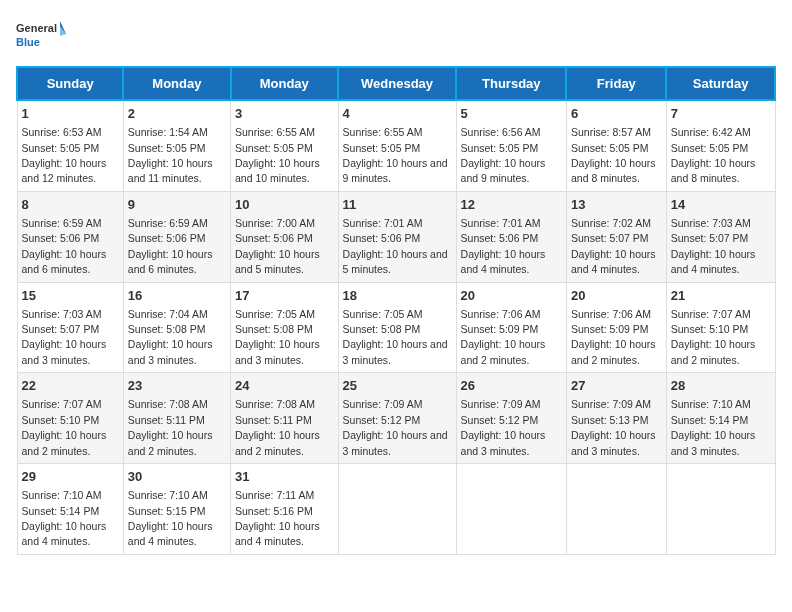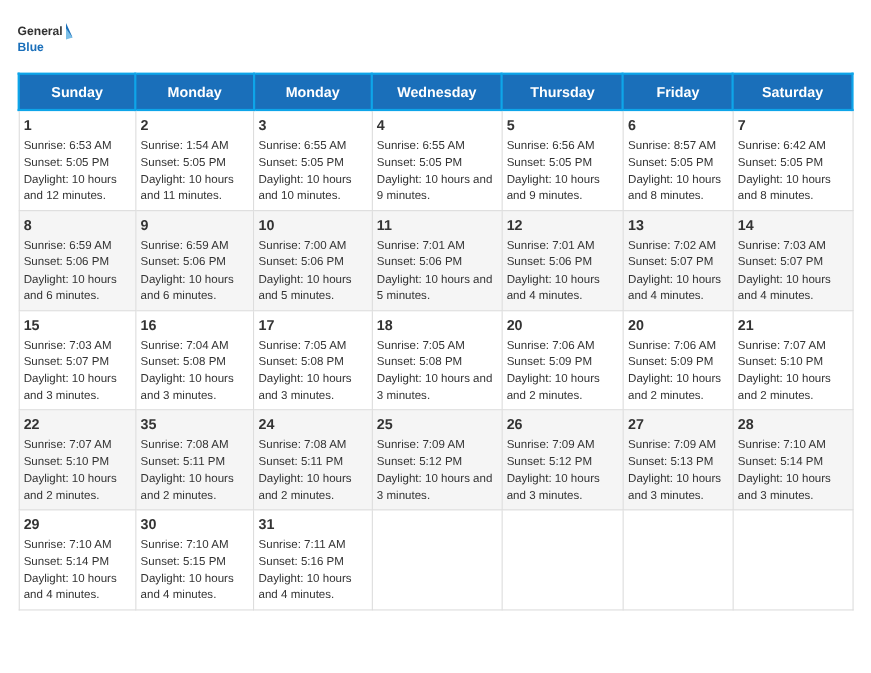--- a/index.html
+++ b/index.html
@@ -128,21 +128,21 @@
         <td><span class="day-num">15</span><span class="day-info">Sunrise: 7:03 AM</span><br><span class="day-info">Sunset: 5:07 PM</span><br><span class="day-info">Daylight: 10 hours and 3 minutes.</span></td>
         <td><span class="day-num">16</span><span class="day-info">Sunrise: 7:04 AM</span><br><span class="day-info">Sunset: 5:08 PM</span><br><span class="day-info">Daylight: 10 hours and 3 minutes.</span></td>
         <td><span class="day-num">17</span><span class="day-info">Sunrise: 7:05 AM</span><br><span class="day-info">Sunset: 5:08 PM</span><br><span class="day-info">Daylight: 10 hours and 3 minutes.</span></td>
         <td><span class="day-num">18</span><span class="day-info">Sunrise: 7:05 AM</span><br><span class="day-info">Sunset: 5:08 PM</span><br><span class="day-info">Daylight: 10 hours and 3 minutes.</span></td>
         <td><span class="day-num">20</span><span class="day-info">Sunrise: 7:06 AM</span><br><span class="day-info">Sunset: 5:09 PM</span><br><span class="day-info">Daylight: 10 hours and 2 minutes.</span></td>
         <td><span class="day-num">20</span><span class="day-info">Sunrise: 7:06 AM</span><br><span class="day-info">Sunset: 5:09 PM</span><br><span class="day-info">Daylight: 10 hours and 2 minutes.</span></td>
         <td><span class="day-num">21</span><span class="day-info">Sunrise: 7:07 AM</span><br><span class="day-info">Sunset: 5:10 PM</span><br><span class="day-info">Daylight: 10 hours and 2 minutes.</span></td>
       </tr>
       <tr>
         <td><span class="day-num">22</span><span class="day-info">Sunrise: 7:07 AM</span><br><span class="day-info">Sunset: 5:10 PM</span><br><span class="day-info">Daylight: 10 hours and 2 minutes.</span></td>
-        <td><span class="day-num">35</span><span class="day-info">Sunrise: 7:08 AM</span><br><span class="day-info">Sunset: 5:11 PM</span><br><span class="day-info">Daylight: 10 hours and 2 minutes.</span></td>
+        <td><span class="day-num">23</span><span class="day-info">Sunrise: 7:08 AM</span><br><span class="day-info">Sunset: 5:11 PM</span><br><span class="day-info">Daylight: 10 hours and 2 minutes.</span></td>
         <td><span class="day-num">24</span><span class="day-info">Sunrise: 7:08 AM</span><br><span class="day-info">Sunset: 5:11 PM</span><br><span class="day-info">Daylight: 10 hours and 2 minutes.</span></td>
         <td><span class="day-num">25</span><span class="day-info">Sunrise: 7:09 AM</span><br><span class="day-info">Sunset: 5:12 PM</span><br><span class="day-info">Daylight: 10 hours and 3 minutes.</span></td>
         <td><span class="day-num">26</span><span class="day-info">Sunrise: 7:09 AM</span><br><span class="day-info">Sunset: 5:12 PM</span><br><span class="day-info">Daylight: 10 hours and 3 minutes.</span></td>
         <td><span class="day-num">27</span><span class="day-info">Sunrise: 7:09 AM</span><br><span class="day-info">Sunset: 5:13 PM</span><br><span class="day-info">Daylight: 10 hours and 3 minutes.</span></td>
         <td><span class="day-num">28</span><span class="day-info">Sunrise: 7:10 AM</span><br><span class="day-info">Sunset: 5:14 PM</span><br><span class="day-info">Daylight: 10 hours and 3 minutes.</span></td>
       </tr>
       <tr>
         <td><span class="day-num">29</span><span class="day-info">Sunrise: 7:10 AM</span><br><span class="day-info">Sunset: 5:14 PM</span><br><span class="day-info">Daylight: 10 hours and 4 minutes.</span></td>
         <td><span class="day-num">30</span><span class="day-info">Sunrise: 7:10 AM</span><br><span class="day-info">Sunset: 5:15 PM</span><br><span class="day-info">Daylight: 10 hours and 4 minutes.</span></td>
         <td><span class="day-num">31</span><span class="day-info">Sunrise: 7:11 AM</span><br><span class="day-info">Sunset: 5:16 PM</span><br><span class="day-info">Daylight: 10 hours and 4 minutes.</span></td>

